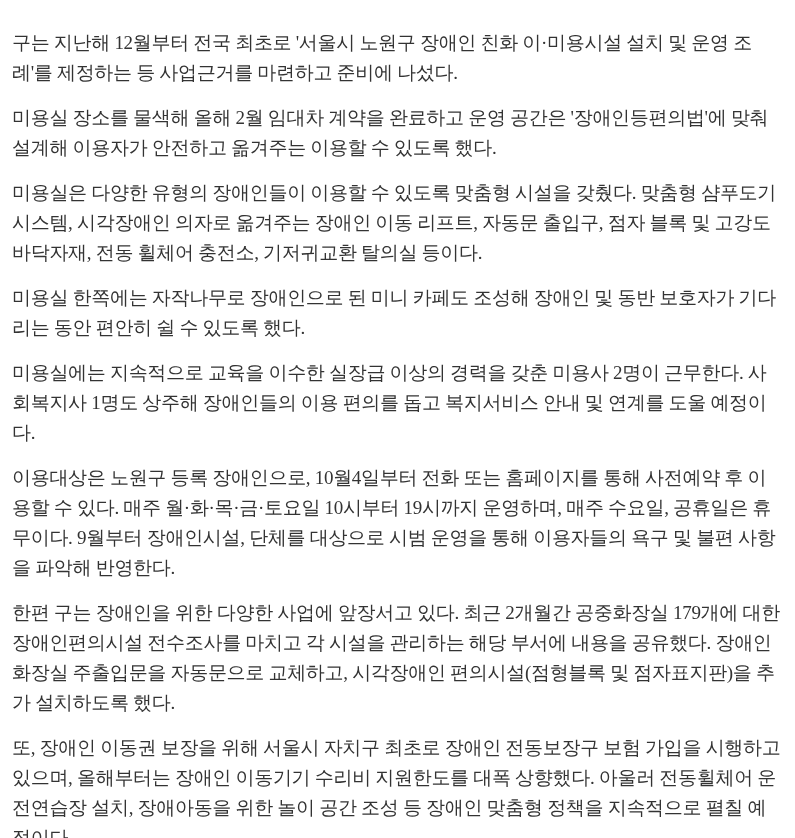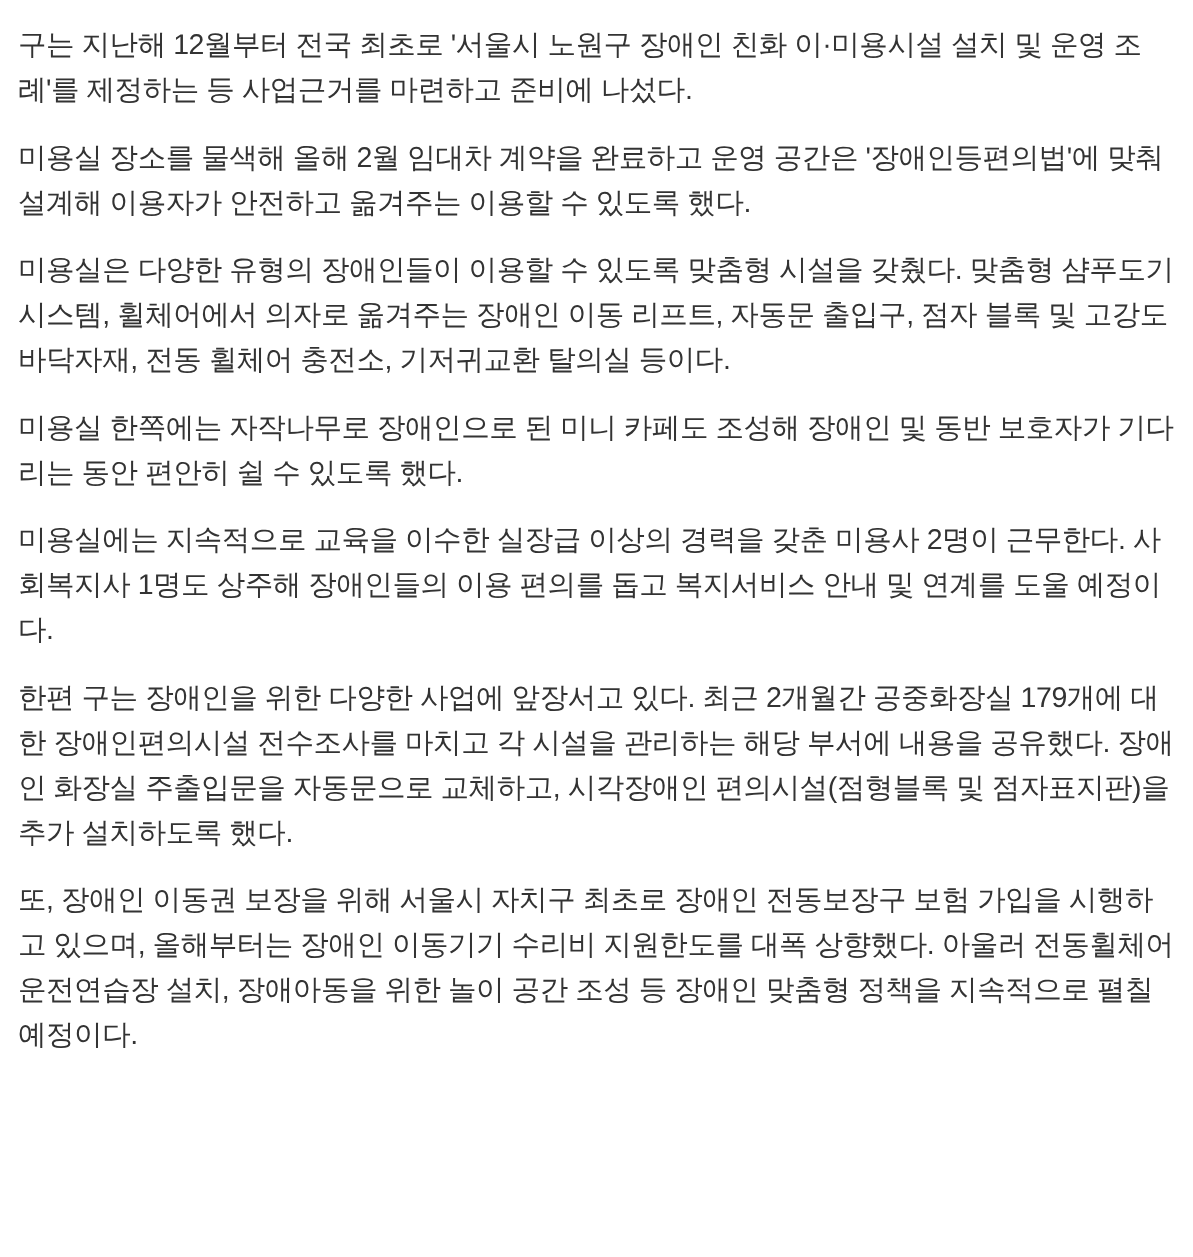--- a/index.html
+++ b/index.html
@@ -18,30 +18,32 @@
     padding: 16px 12px 18px 12px;
     font-family: "Liberation Sans", "DejaVu Sans", sans-serif;
     font-size: 19px;
     line-height: 30px;
     letter-spacing: -0.3px;
     color: #333333;
     word-break: normal;
     overflow-wrap: break-word;
   }
   .article-body p {
-    margin: 0 0 15px 0;
+    margin: 12px 0 15px 0;
+    font-family: Liberation Serif, serif;
   }
   .article-body p:last-child {
     margin-bottom: 0;
   }
 </style>
 </head>
 <body>
 
 <div class="article-body">
     <p>구는 지난해 12월부터 전국 최초로 '서울시 노원구 장애인 친화 이·미용시설 설치 및 운영 조례'를 제정하는 등 사업근거를 마련하고 준비에 나섰다.</p>
     <p>미용실 장소를 물색해 올해 2월 임대차 계약을 완료하고 운영 공간은 '장애인등편의법'에 맞춰 설계해 이용자가 안전하고 옮겨주는 이용할 수 있도록 했다.</p>
-    <p>미용실은 다양한 유형의 장애인들이 이용할 수 있도록 맞춤형 시설을 갖췄다. 맞춤형 샴푸도기시스템, 휠체어에서 의자로 옮겨주는 장애인 이동 리프트, 자동문 출입구, 점자 블록 및 고강도 바닥자재, 전동 휠체어 충전소, 기저귀교환 탈의실 등이다.</p>
+    <p>미용실은 다양한 유형의 장애인들이 이용할 수 있도록 맞춤형 시설을 갖췄다. 맞춤형 샴푸도기시스템, 시각장애인 의자로 옮겨주는 장애인 이동 리프트, 자동문 출입구, 점자 블록 및 고강도 바닥자재, 전동 휠체어 충전소, 기저귀교환 탈의실 등이다.</p>
     <p>미용실 한쪽에는 자작나무로 장애인으로 된 미니 카페도 조성해 장애인 및 동반 보호자가 기다리는 동안 편안히 쉴 수 있도록 했다.</p>
     <p>미용실에는 지속적으로 교육을 이수한 실장급 이상의 경력을 갖춘 미용사 2명이 근무한다. 사회복지사 1명도 상주해 장애인들의 이용 편의를 돕고 복지서비스 안내 및 연계를 도울 예정이다.</p>
+    <p>이용대상은 노원구 등록 장애인으로, 10월4일부터 전화 또는 홈페이지를 통해 사전예약 후 이용할 수 있다. 매주 월·화·목·금·토요일 10시부터 19시까지 운영하며, 매주 수요일, 공휴일은 휴무이다. 9월부터 장애인시설, 단체를 대상으로 시범 운영을 통해 이용자들의 욕구 및 불편 사항을 파악해 반영한다.</p>
     <p>한편 구는 장애인을 위한 다양한 사업에 앞장서고 있다. 최근 2개월간 공중화장실 179개에 대한 장애인편의시설 전수조사를 마치고 각 시설을 관리하는 해당 부서에 내용을 공유했다. 장애인 화장실 주출입문을 자동문으로 교체하고, 시각장애인 편의시설(점형블록 및 점자표지판)을 추가 설치하도록 했다.</p>
     <p>또, 장애인 이동권 보장을 위해 서울시 자치구 최초로 장애인 전동보장구 보험 가입을 시행하고 있으며, 올해부터는 장애인 이동기기 수리비 지원한도를 대폭 상향했다. 아울러 전동휠체어 운전연습장 설치, 장애아동을 위한 놀이 공간 조성 등 장애인 맞춤형 정책을 지속적으로 펼칠 예정이다.</p>
   </div>
 
 </body></html>

